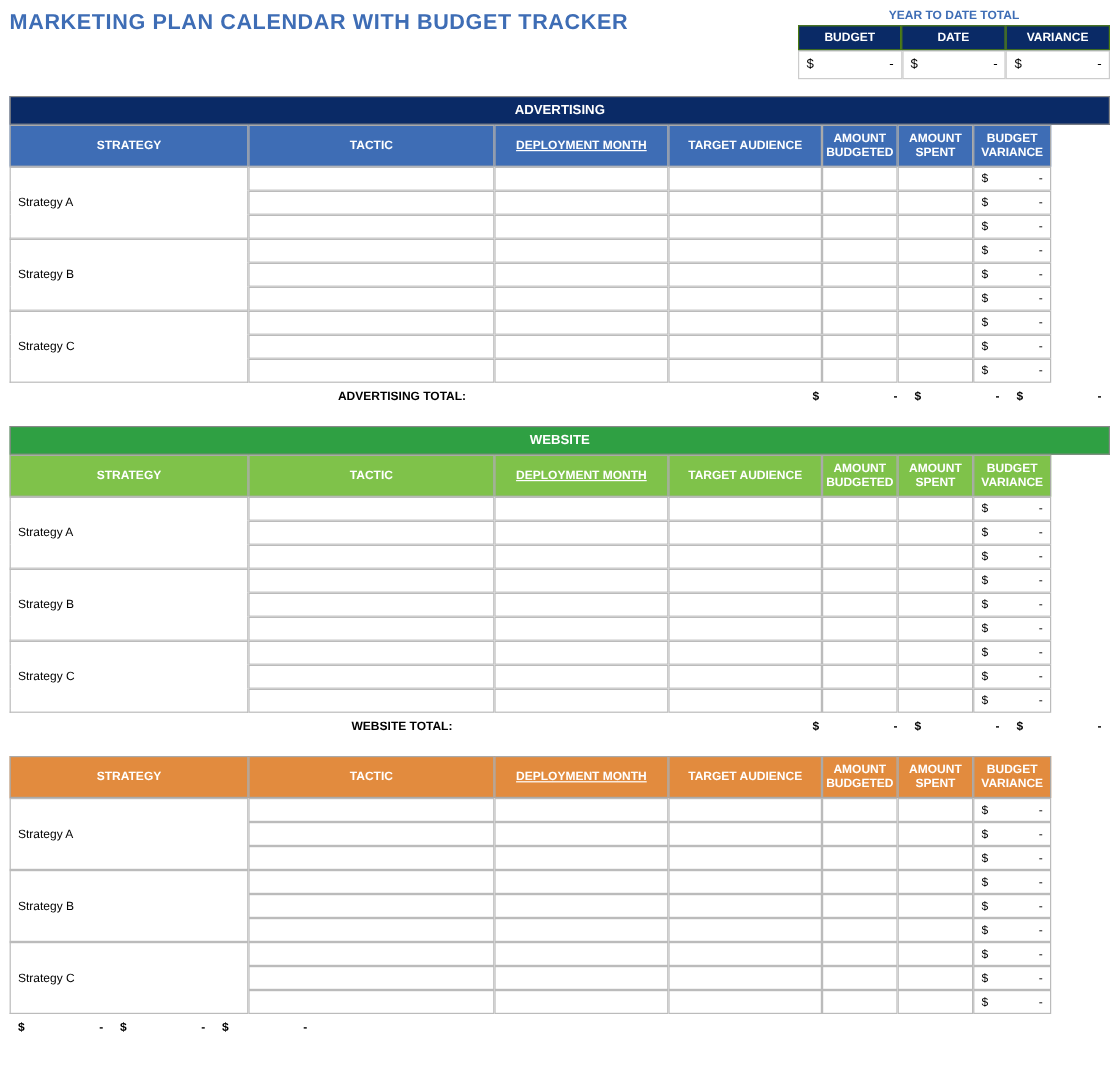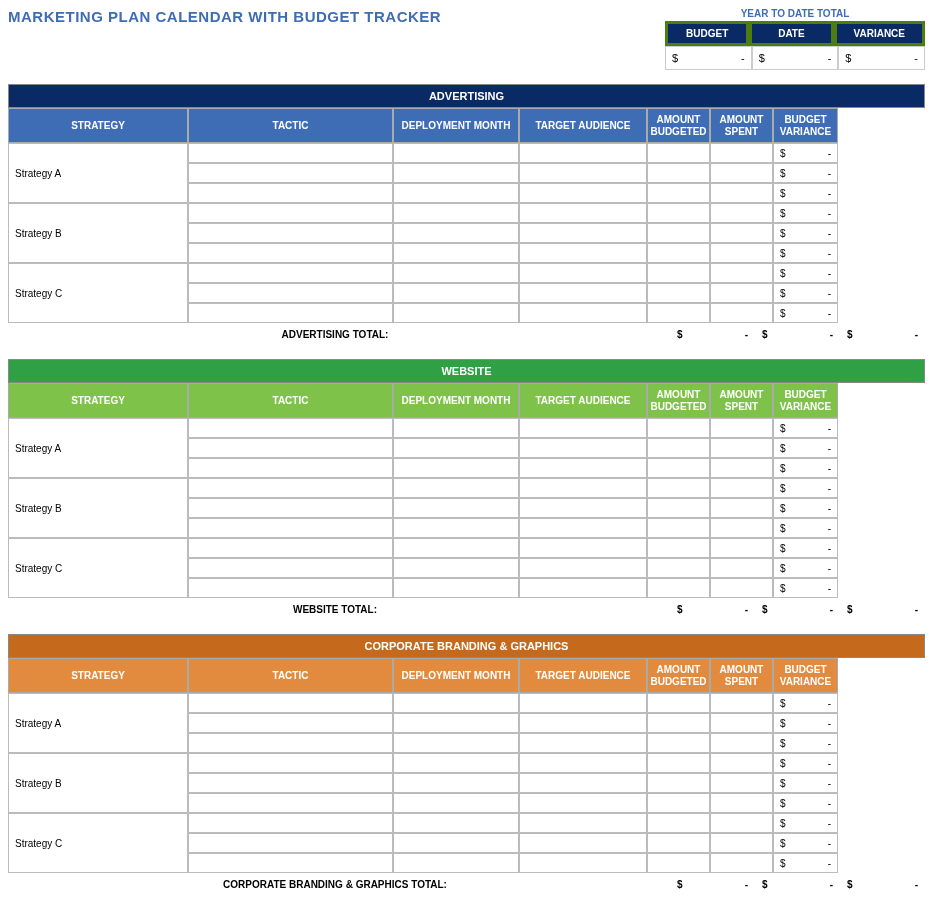--- a/index.html
+++ b/index.html
@@ -1,31 +1,31 @@
 <!DOCTYPE html>
 <html><head>
 <meta charset="utf-8">
 <style>
   * { box-sizing: border-box; margin: 0; padding: 0; }
   body { font-family: Arial, sans-serif; font-size: 11px; background: #fff; padding: 8px; width: 933px; color: #000; }
   .header-row { display: flex; justify-content: space-between; align-items: flex-start; margin-bottom: 6px; }
-  .title { font-size: 15px; font-weight: bold; color: #3e6db5; letter-spacing: 0.5px; }
+  .title { font-size: 18px; font-weight: bold; color: #3e6db5; letter-spacing: 0.5px; }
   .ytd-block { width: 260px; }
   .ytd-title { text-align: center; font-size: 10px; font-weight: bold; color: #3e6db5; margin-bottom: 2px; }
   .ytd-head { display: flex; }
-  .ytd-head div { flex: 1; background: #0a2a66; color: #fff; font-weight: bold; font-size: 10px; text-align: center; padding: 4px 17px; border: 3px solid #4d7c0f; }
+  .ytd-head div { flex: 1; background: #0a2a66; color: #fff; font-weight: bold; font-size: 10px; text-align: center; padding: 4px 17px; border: 1px solid #4d7c0f; }
   .ytd-vals { display: flex; }
   .ytd-vals div { flex: 1; border: 1px solid #ccc; padding: 4px 6px; font-size: 11px; display: flex; justify-content: space-between; height: 24px; align-items: center; }
   .section { margin-top: 14px; }
   .section-title { color: #fff; font-weight: bold; font-size: 11px; text-align: center; padding: 5px 0; border: 1px solid #888; }
   .cols { display: flex; }
   .cols div { color: #fff; font-weight: bold; font-size: 10px; text-align: center; padding: 5px 2px; display: flex; align-items: center; justify-content: center; border: 1px solid #aaa; line-height: 1.15; min-height: 30px; }
-  .c-strat { width: 180px; }
+  .c-strat { width: 199px; }
   .c-tactic { width: 205px; }
-  .c-deploy { width: 126px; }
+  .c-deploy { width: 145px; text-decoration: underline; }
   .c-target { width: 128px; }
   .c-amt { width: 63px; }
   .c-var { width: 65px; }
   .grid-row { display: flex; }
   .grid-row .cell { border: 1px solid #bbb; height: 20px; padding: 0 6px; font-size: 10px; display: flex; align-items: center; background: #fff; }
   .grid-row.mid .cell.strat-cell { border-top: none; border-bottom: none; }
   .grid-row.top .cell.strat-cell { border-bottom: none; }
   .grid-row.bot .cell.strat-cell { border-top: none; }
   .variance-cell { display: flex; justify-content: space-between; align-items: center; padding: 0 6px; }
   .total-row { display: flex; height: 22px; align-items: center; font-weight: bold; font-size: 10px; }
@@ -346,21 +346,20 @@
         <span>-</span>
       </div>
     <div class="total-cell">
         <span>$</span>
         <span>-</span>
       </div>
   </div>
 </div>
 
 <div class="section">
-  <div class="section-title corp-title">CORPORATE BRANDING &amp; GRAPHICS</div>
   <div class="cols corp-cols">
     <div class="c-strat">STRATEGY</div>
     <div class="c-tactic">TACTIC</div>
     <div class="c-deploy">DEPLOYMENT MONTH</div>
     <div class="c-target">TARGET AUDIENCE</div>
     <div class="c-amt">AMOUNT BUDGETED</div>
     <div class="c-amt">AMOUNT SPENT</div>
     <div class="c-var">BUDGET VARIANCE</div>
   </div>
   <div>
@@ -471,21 +470,20 @@
         <div class="cell c-target"></div>
         <div class="cell c-amt"></div>
         <div class="cell c-amt"></div>
         <div class="cell c-var variance-cell">
           <span>$</span>
           <span>-</span>
         </div>
       </div>
   </div>
   <div class="total-row">
-    <div class="total-label">CORPORATE BRANDING &amp; GRAPHICS TOTAL:</div>
     <div class="total-cell">
         <span>$</span>
         <span>-</span>
       </div>
     <div class="total-cell">
         <span>$</span>
         <span>-</span>
       </div>
     <div class="total-cell">
         <span>$</span>

